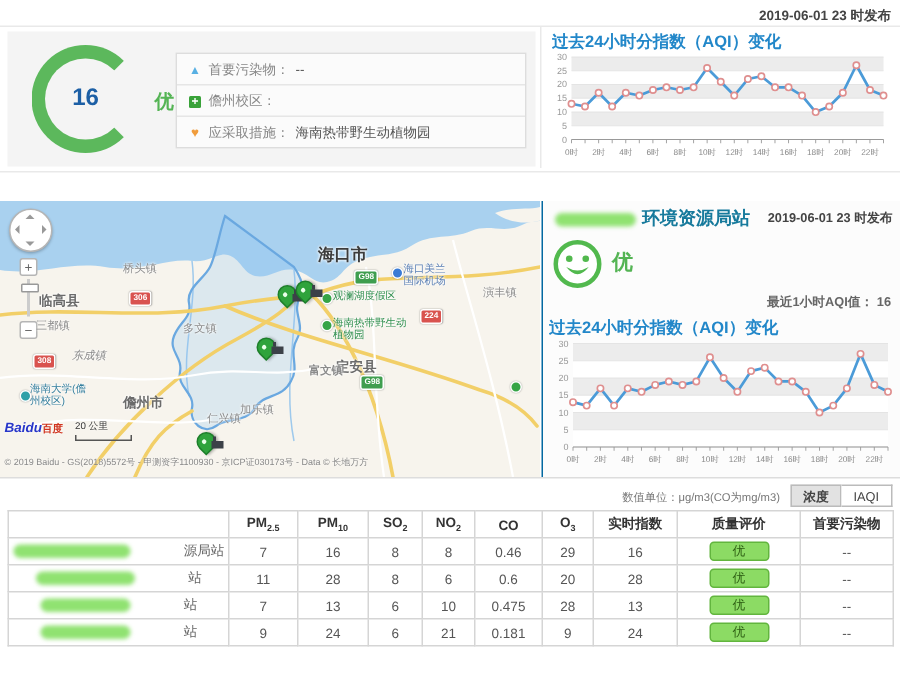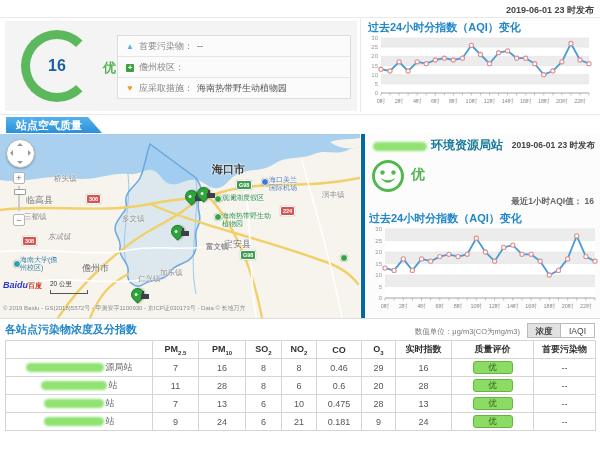--- a/index.html
+++ b/index.html
@@ -27,21 +27,21 @@
   .icon-heart{color:#f09c3c;font-size:9px;}
   .info-label{color:#888;margin-right:4px;white-space:nowrap;}
   .info-value{color:#555;white-space:nowrap;}
   .pub-date{position:absolute;font-size:9px;font-weight:bold;color:#444;}
   .chart-title{position:absolute;color:#2287c9;font-size:11px;font-weight:bold;white-space:nowrap;}
   
   #map{position:absolute;left:0;top:134px;width:360px;height:184px;background:#f7f4ed;overflow:hidden;}
   #map svg{position:absolute;left:0;top:0;}
   .mlabel{position:absolute;white-space:nowrap;text-shadow:0 0 2px #fff,0 0 2px #fff;}
   .mlabel.city{font-size:11px;font-weight:bold;color:#3c3c3c;}
-  .mlabel.district{font-size:9px;color:#6b6b6b;}
+  .mlabel.district{font-size:9px;color:#6b6b6b;font-weight:bold;}
   .mlabel.town{font-size:7.5px;color:#8b8b8b;}
   .mlabel.poi-green{font-size:7px;color:#2f8f4e;white-space:normal;width:52px;line-height:1.15;}
   .mlabel.poi-blue{font-size:7px;color:#5a7fb5;white-space:normal;width:32px;line-height:1.15;}
   .mlabel.campus{font-size:7px;color:#357f9e;white-space:normal;width:40px;line-height:1.15;}
   .micon{position:absolute;width:6px;height:6px;border-radius:50%;border:1px solid #fff;box-shadow:0 0 1px rgba(0,0,0,.4);}
   .micon.poi-green{background:#35a446;}
   .micon.poi-blue{background:#3a7bd5;}
   .micon.campus{background:#2fa0a8;}
   .map-pin{position:absolute;width:11px;height:11px;background:#2fa33c;border:1px solid #1d7f2a;
        border-radius:50% 50% 50% 0;transform:rotate(-45deg);box-shadow:1px 1px 2px rgba(0,0,0,.3);}
@@ -64,41 +64,41 @@
   .zoom-track{position:absolute;left:18px;top:52px;width:2px;height:25px;background:#ccc;}
   .zoom-handle{position:absolute;left:14px;top:55px;width:10px;height:4px;background:#fff;border:1px solid #999;border-radius:1px;}
   .baidu-logo{position:absolute;left:3px;top:146px;font-size:9px;font-weight:bold;font-style:italic;text-shadow:0 0 2px #fff;}
   .logo1{color:#2836c9;}
   .logo2{color:#d0341f;font-size:7px;font-style:normal;}
   .map-scale{position:absolute;left:50px;top:146px;font-size:6.5px;color:#333;text-shadow:0 0 2px #fff;}
   .scale-bar{position:absolute;left:50px;top:156px;width:36px;height:3px;border:1px solid #555;border-top:none;}
   .map-copy{position:absolute;left:3px;top:170px;font-size:6px;color:#888;white-space:nowrap;text-shadow:0 0 2px #fff;}
   
   .station-panel{position:absolute;left:361px;top:134px;width:239px;height:184px;background:#fcfcfc;
-       border-left:4px solid #0369a1;box-sizing:border-box;}
+       border-left:1px solid #0369a1;box-sizing:border-box;}
   .pill{display:inline-block;background:#90e271;border-radius:6px;filter:blur(1.3px);height:9px;vertical-align:middle;}
   .sp-pill{position:absolute;left:8px;top:8px;width:54px;}
   .sp-title{position:absolute;left:66px;top:3px;font-size:12px;font-weight:bold;color:#177a9c;white-space:nowrap;}
   .sp-grade{position:absolute;left:46px;top:32px;font-size:14px;font-weight:bold;color:#54b454;}
   .sp-latest{position:absolute;right:6px;top:62px;font-size:8.5px;color:#666;font-weight:bold;}
   .smiley{position:absolute;left:5px;top:24px;}
   
   .unit-note{position:absolute;right:80px;top:327px;font-size:7.5px;color:#777;}
   .toggle{position:absolute;right:5px;top:323px;display:flex;}
   .tg{width:34px;height:15px;line-height:15px;text-align:center;font-size:8.5px;border:1px solid #bbb;
        background:#fff;color:#444;cursor:pointer;box-sizing:border-box;}
   .tg + .tg{border-left:none;}
   .tg.active{background:#e2e2e2;font-weight:bold;}
   #aqi-table{position:absolute;left:5px;top:340px;width:590px;border-collapse:collapse;table-layout:fixed;}
   #aqi-table th,#aqi-table td{border:1px solid #d5d5d5;text-align:center;font-size:9px;color:#555;height:17px;padding:0;overflow:hidden;}
   #aqi-table th{color:#333;font-weight:bold;background:#fff;}
   #aqi-table sub{font-size:6px;}
   .badge{display:inline-block;min-width:38px;height:11px;line-height:11px;background:#8cdb64;border:1px solid #62b53e;
        border-radius:3px;color:#2c5d12;font-size:8.5px;}
-  .suffix{color:#666;margin-left:2px;}
+  .suffix{color:#666;margin-left:2px;padding-left:34px;}
 </style>
 </head>
 <body>
 
 <div id="app">
 
   <div class="pub-date" style="right:6px;top:4px;">2019-06-01 23 时发布</div>
   <div class="hline" style="top:17px;"></div>
   <div class="vline" style="left:360px;top:18px;height:94px;"></div>
 
@@ -203,21 +203,20 @@
       <circle cx="171.7" cy="30.7" r="2.1" fill="#fff" stroke="#df8f8f" stroke-width="1.1"></circle>
       <circle cx="180.8" cy="41.7" r="2.1" fill="#fff" stroke="#df8f8f" stroke-width="1.1"></circle>
       <circle cx="189.8" cy="38.0" r="2.1" fill="#fff" stroke="#df8f8f" stroke-width="1.1"></circle>
       <circle cx="198.9" cy="28.8" r="2.1" fill="#fff" stroke="#df8f8f" stroke-width="1.1"></circle>
       <circle cx="207.9" cy="10.5" r="2.1" fill="#fff" stroke="#df8f8f" stroke-width="1.1"></circle>
       <circle cx="217.0" cy="27.0" r="2.1" fill="#fff" stroke="#df8f8f" stroke-width="1.1"></circle>
       <circle cx="226.0" cy="30.7" r="2.1" fill="#fff" stroke="#df8f8f" stroke-width="1.1"></circle>
     </svg>
 
   <div class="hline" style="top:114px;"></div>
-  <div class="section-tab" style="left:6px;top:117px;">站点空气质量</div>
 
   <div id="map">
     <svg width="360" height="184" viewBox="0 0 360 184">
 
       <path d="M0,46 C25,50 45,40 70,44 C95,48 110,38 128,40 C140,41 146,34 152,36 C160,38 162,48 170,50
                C180,52 186,44 196,46 C206,48 210,56 218,54 C228,52 228,44 238,40 C252,34 262,38 274,30
                C288,21 300,26 314,20 C326,15 336,22 348,16 C354,13 358,14 360,13 L360,0 L0,0 Z" fill="#a9d1ef"></path>
       <path d="M330,8 C340,4 352,6 360,4 L360,13 C350,16 338,14 330,8 Z" fill="#f7f4ed"></path>
 
       <path d="M128,40 C132,70 120,100 126,130" stroke="#9ec9ec" stroke-width="1" fill="none"></path>
@@ -256,21 +255,21 @@
     <div class="zoom-btn" style="left:13px;top:80px;">−</div>
 
     <div class="baidu-logo"><span class="logo1">Baidu</span><span class="logo2">百度</span></div>
     <div class="map-scale">20 公里</div>
     <div class="scale-bar"></div>
     <div class="map-copy">© 2019 Baidu - GS(2018)5572号 - 甲测资字1100930 - 京ICP证030173号 - Data © 长地万方</div>
   <div class="mlabel city" style="left: 212px; top: 28px;">海口市</div>
       <div class="mlabel district" style="left: 224px; top: 104px;">定安县</div>
       <div class="mlabel district" style="left: 26px; top: 60px;">临高县</div>
       <div class="mlabel district" style="left: 82px; top: 128px;">儋州市</div>
-      <div class="mlabel town" style="left: 54px; top: 40px;">桥头镇</div>
+      <div class="mlabel town" style="left: 82px; top: 40px;">桥头镇</div>
       <div class="mlabel town" style="left: 122px; top: 80px;">多文镇</div>
       <div class="mlabel town" style="left: 160px; top: 134px;">加乐镇</div>
       <div class="mlabel town" style="left: 138px; top: 140px;">仁兴镇</div>
       <div class="mlabel town" style="left: 14px; top: 78px; margin-left: 10px;">三都镇</div>
       <div class="mlabel town" style="left: 48px; top: 98px; font-style: italic;">东成镇</div>
       <div class="mlabel town" style="left: 206px; top: 108px; font-weight: bold;">富文镇</div>
       <div class="mlabel town" style="left: 322px; top: 56px;">演丰镇</div>
       <div class="mlabel poi-green" style="left: 222px; top: 60px;">观澜湖度假区</div>
       <div class="mlabel poi-green" style="left: 222px; top: 78px;">海南热带野生动植物园</div>
       <div class="mlabel poi-blue" style="left: 269px; top: 42px;">海口美兰国际机场</div>
@@ -386,21 +385,20 @@
         <circle cx="182.3" cy="51.0" r="2.1" fill="#fff" stroke="#df8f8f" stroke-width="1.1"></circle>
         <circle cx="191.5" cy="46.4" r="2.1" fill="#fff" stroke="#df8f8f" stroke-width="1.1"></circle>
         <circle cx="200.6" cy="34.9" r="2.1" fill="#fff" stroke="#df8f8f" stroke-width="1.1"></circle>
         <circle cx="209.7" cy="11.9" r="2.1" fill="#fff" stroke="#df8f8f" stroke-width="1.1"></circle>
         <circle cx="218.9" cy="32.6" r="2.1" fill="#fff" stroke="#df8f8f" stroke-width="1.1"></circle>
         <circle cx="228.0" cy="37.2" r="2.1" fill="#fff" stroke="#df8f8f" stroke-width="1.1"></circle>
       </svg>
   </div>
 
   <div class="hline" style="top:318px;border-top-color:#ddd;"></div>
-  <div class="chart-title" style="left:5px;top:322px;">各站点污染物浓度及分指数</div>
   <div class="unit-note">数值单位：μg/m3(CO为mg/m3)</div>
   <div class="toggle">
     <div class="tg active">浓度</div>
     <div class="tg">IAQI</div>
   </div>
 
   <table id="aqi-table">
     <colgroup>
       <col style="width:147px">
         <col style="width:46px">

